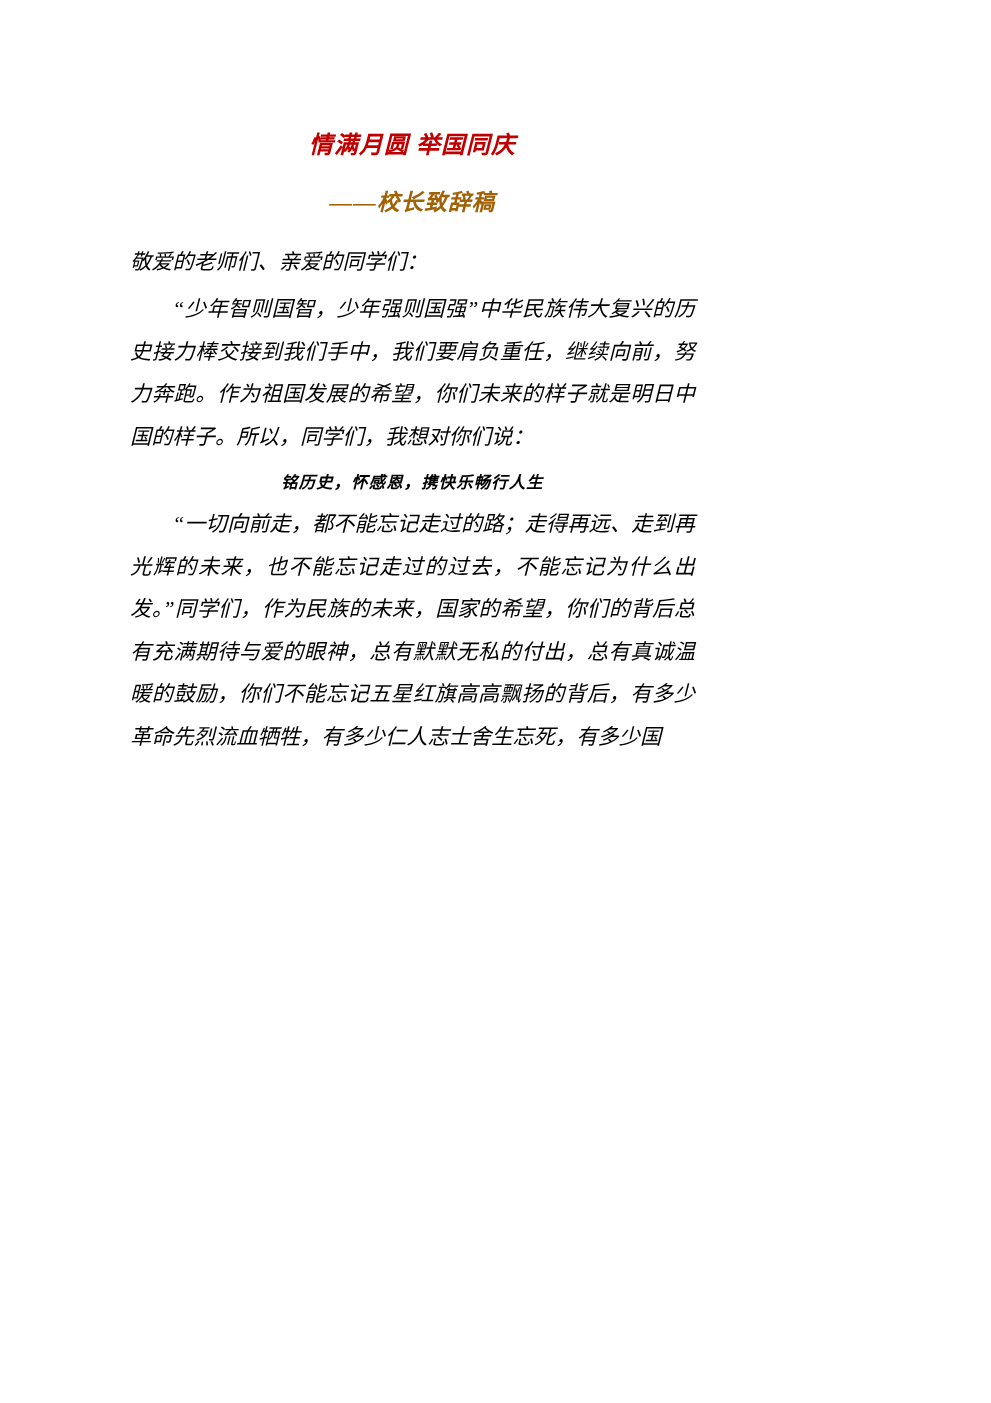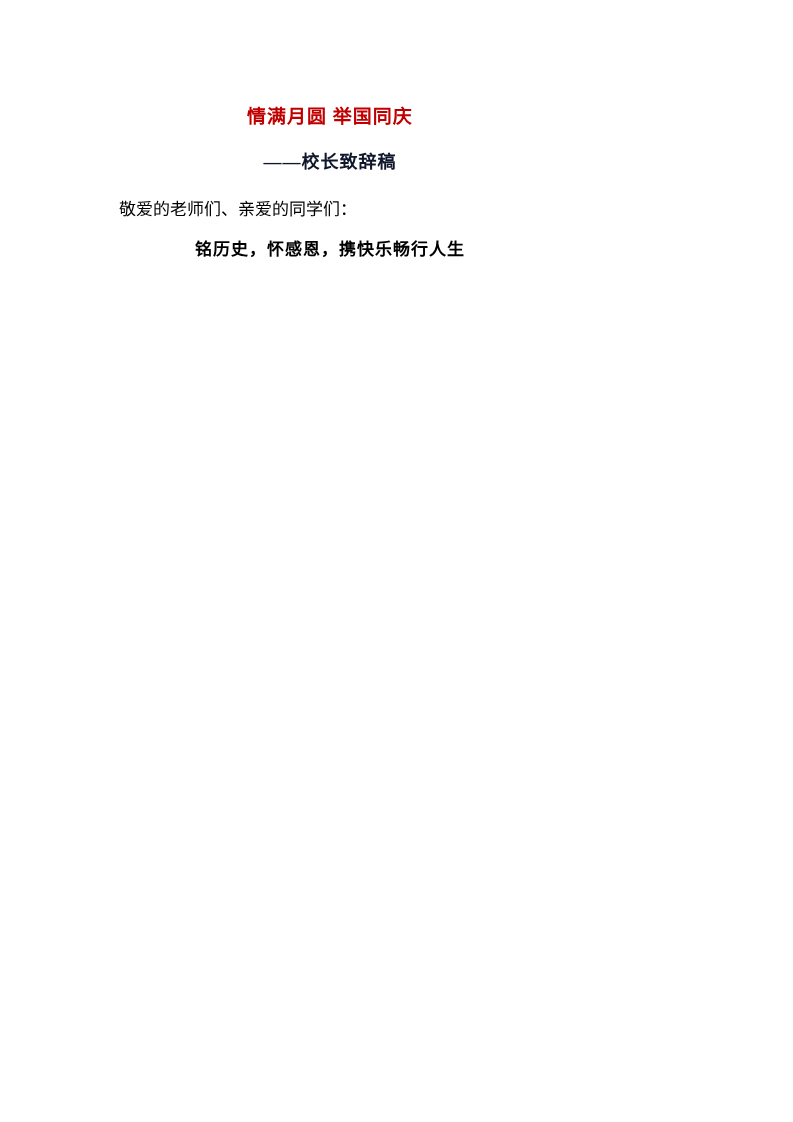--- a/index.html
+++ b/index.html
@@ -14,73 +14,76 @@
     color: #000000;
     overflow: hidden;
   }
   .page {
     position: relative;
     width: 660px;
     height: 1122px;
     box-sizing: border-box;
     padding: 72px 104px 60px 104px;
     background: #ffffff;
+    font-style: italic;
   }
   .doc-title {
     text-align: center;
     color: #c00000;
     font-weight: bold;
     font-size: 19px;
     letter-spacing: 1px;
     margin: 30px 0 0 0;
     line-height: 1.6;
   }
   .doc-subtitle {
     text-align: center;
-    color: #0f172a;
+    color: #a16207;
     font-weight: bold;
     font-size: 18px;
     letter-spacing: 1px;
     margin: 16px 0 0 0;
     line-height: 1.6;
   }
   .salutation {
     font-size: 17px;
     line-height: 2.0;
-    margin: 16px 0 0 15px;
+    margin: 16px 0 0 0;
     text-align: justify;
     text-justify: inter-ideograph;
   }
   .para {
     font-size: 17px;
     line-height: 2.0;
     margin: 4px 0 0 0;
     text-indent: 2em;
     text-align: justify;
     text-justify: inter-ideograph;
   }
   .section-heading {
     text-align: center;
     font-weight: bold;
-    font-size: 17px;
+    font-size: 13px;
     line-height: 2.0;
     margin: 6px 0 0 0;
     letter-spacing: 1px;
   }
 </style>
 </head>
 <body>
 
 <div class="page">
 
   <h1 class="doc-title" style="color: rgb(192, 0, 0);">情满月圆 举国同庆</h1>
 
   <h2 class="doc-subtitle">——校长致辞稿</h2>
 
   <p class="salutation">敬爱的老师们、亲爱的同学们：</p>
 
 
 
+  <p class="para">“少年智则国智，少年强则国强”中华民族伟大复兴的历史接力棒交接到我们手中，我们要肩负重任，继续向前，努力奔跑。作为祖国发展的希望，你们未来的样子就是明日中国的样子。所以，同学们，我想对你们说：</p>
 
   <p class="section-heading">铭历史，怀感恩，携快乐畅行人生</p>
 
+  <p class="para">“一切向前走，都不能忘记走过的路；走得再远、走到再光辉的未来，也不能忘记走过的过去，不能忘记为什么出发。”同学们，作为民族的未来，国家的希望，你们的背后总有充满期待与爱的眼神，总有默默无私的付出，总有真诚温暖的鼓励，你们不能忘记五星红旗高高飘扬的背后，有多少革命先烈流血牺牲，有多少仁人志士舍生忘死，有多少国</p>
 
 </div>
 
 </body></html>

